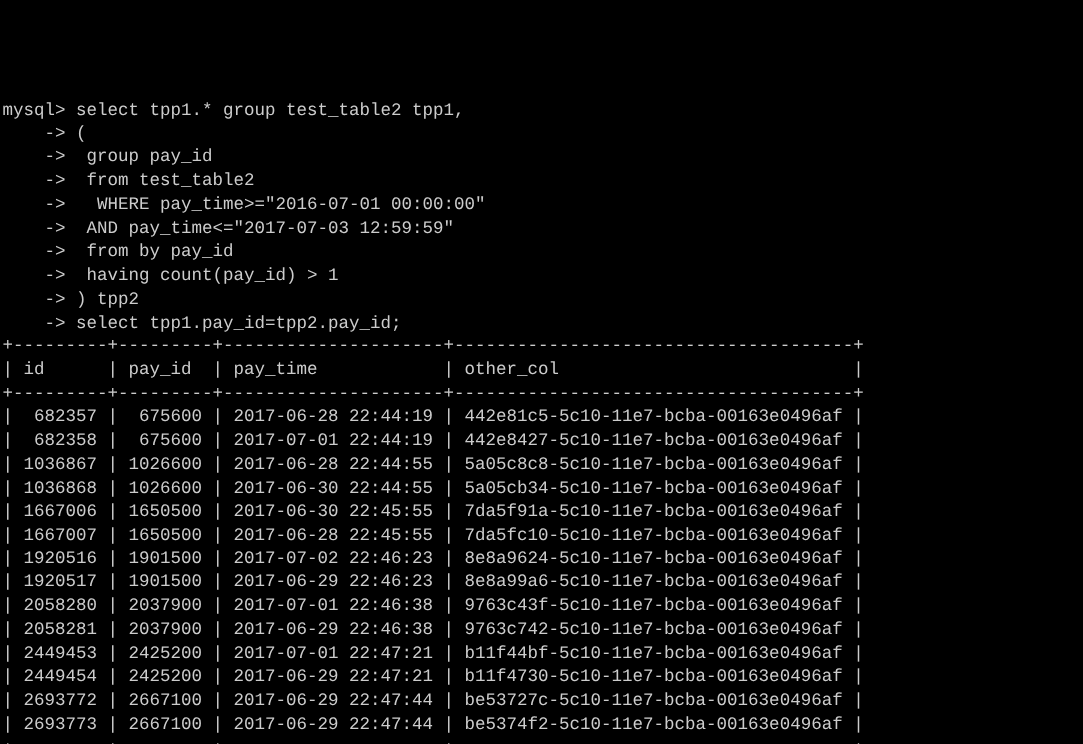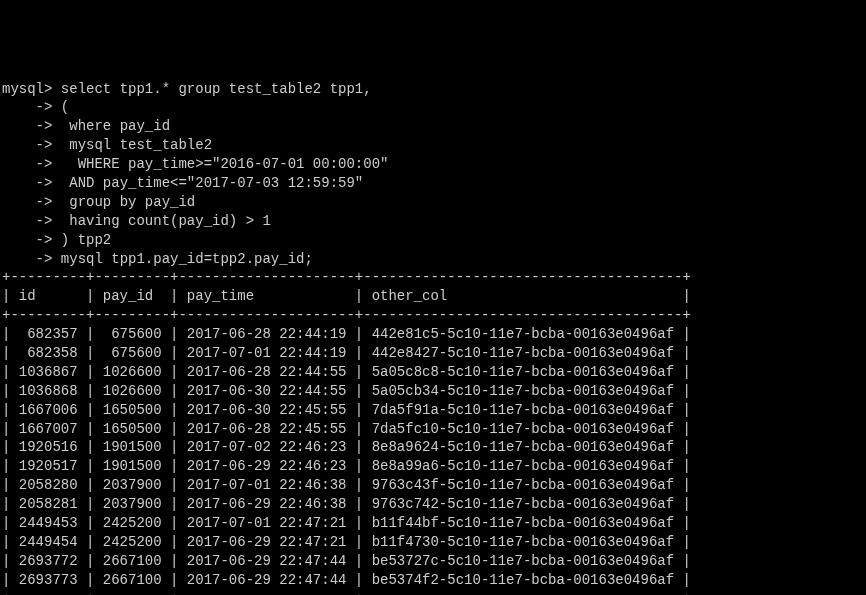--- a/index.html
+++ b/index.html
@@ -23,28 +23,28 @@
       white-space: pre;
     }
   </style>
 </head>
 <body>
 
 
 
 <div class="terminal"><span>mysql&gt;</span><span> select tpp1.* group test_table2 tpp1,</span>
 <span>    -&gt;</span><span> (</span>
-<span>    -&gt;</span><span>  where pay_id</span>
-<span>    -&gt;</span><span>  mysql test_table2</span>
+<span>    -&gt;</span><span>  group pay_id</span>
+<span>    -&gt;</span><span>  from test_table2</span>
 <span>    -&gt;</span><span>   WHERE pay_time&gt;="2016-07-01 00:00:00"</span>
 <span>    -&gt;</span><span>  AND pay_time&lt;="2017-07-03 12:59:59"</span>
-<span>    -&gt;</span><span>  group by pay_id</span>
+<span>    -&gt;</span><span>  from by pay_id</span>
 <span>    -&gt;</span><span>  having count(pay_id) &gt; 1</span>
 <span>    -&gt;</span><span> ) tpp2</span>
-<span>    -&gt;</span><span> mysql tpp1.pay_id=tpp2.pay_id;</span>
+<span>    -&gt;</span><span> select tpp1.pay_id=tpp2.pay_id;</span>
 <span>+---------+---------+---------------------+--------------------------------------+</span>
 <span>| id      | pay_id  | pay_time            | other_col                            |</span>
 <span>+---------+---------+---------------------+--------------------------------------+</span>
 <span id="table-rows">|  682357 |  675600 | 2017-06-28 22:44:19 | 442e81c5-5c10-11e7-bcba-00163e0496af |
 |  682358 |  675600 | 2017-07-01 22:44:19 | 442e8427-5c10-11e7-bcba-00163e0496af |
 | 1036867 | 1026600 | 2017-06-28 22:44:55 | 5a05c8c8-5c10-11e7-bcba-00163e0496af |
 | 1036868 | 1026600 | 2017-06-30 22:44:55 | 5a05cb34-5c10-11e7-bcba-00163e0496af |
 | 1667006 | 1650500 | 2017-06-30 22:45:55 | 7da5f91a-5c10-11e7-bcba-00163e0496af |
 | 1667007 | 1650500 | 2017-06-28 22:45:55 | 7da5fc10-5c10-11e7-bcba-00163e0496af |
 | 1920516 | 1901500 | 2017-07-02 22:46:23 | 8e8a9624-5c10-11e7-bcba-00163e0496af |

